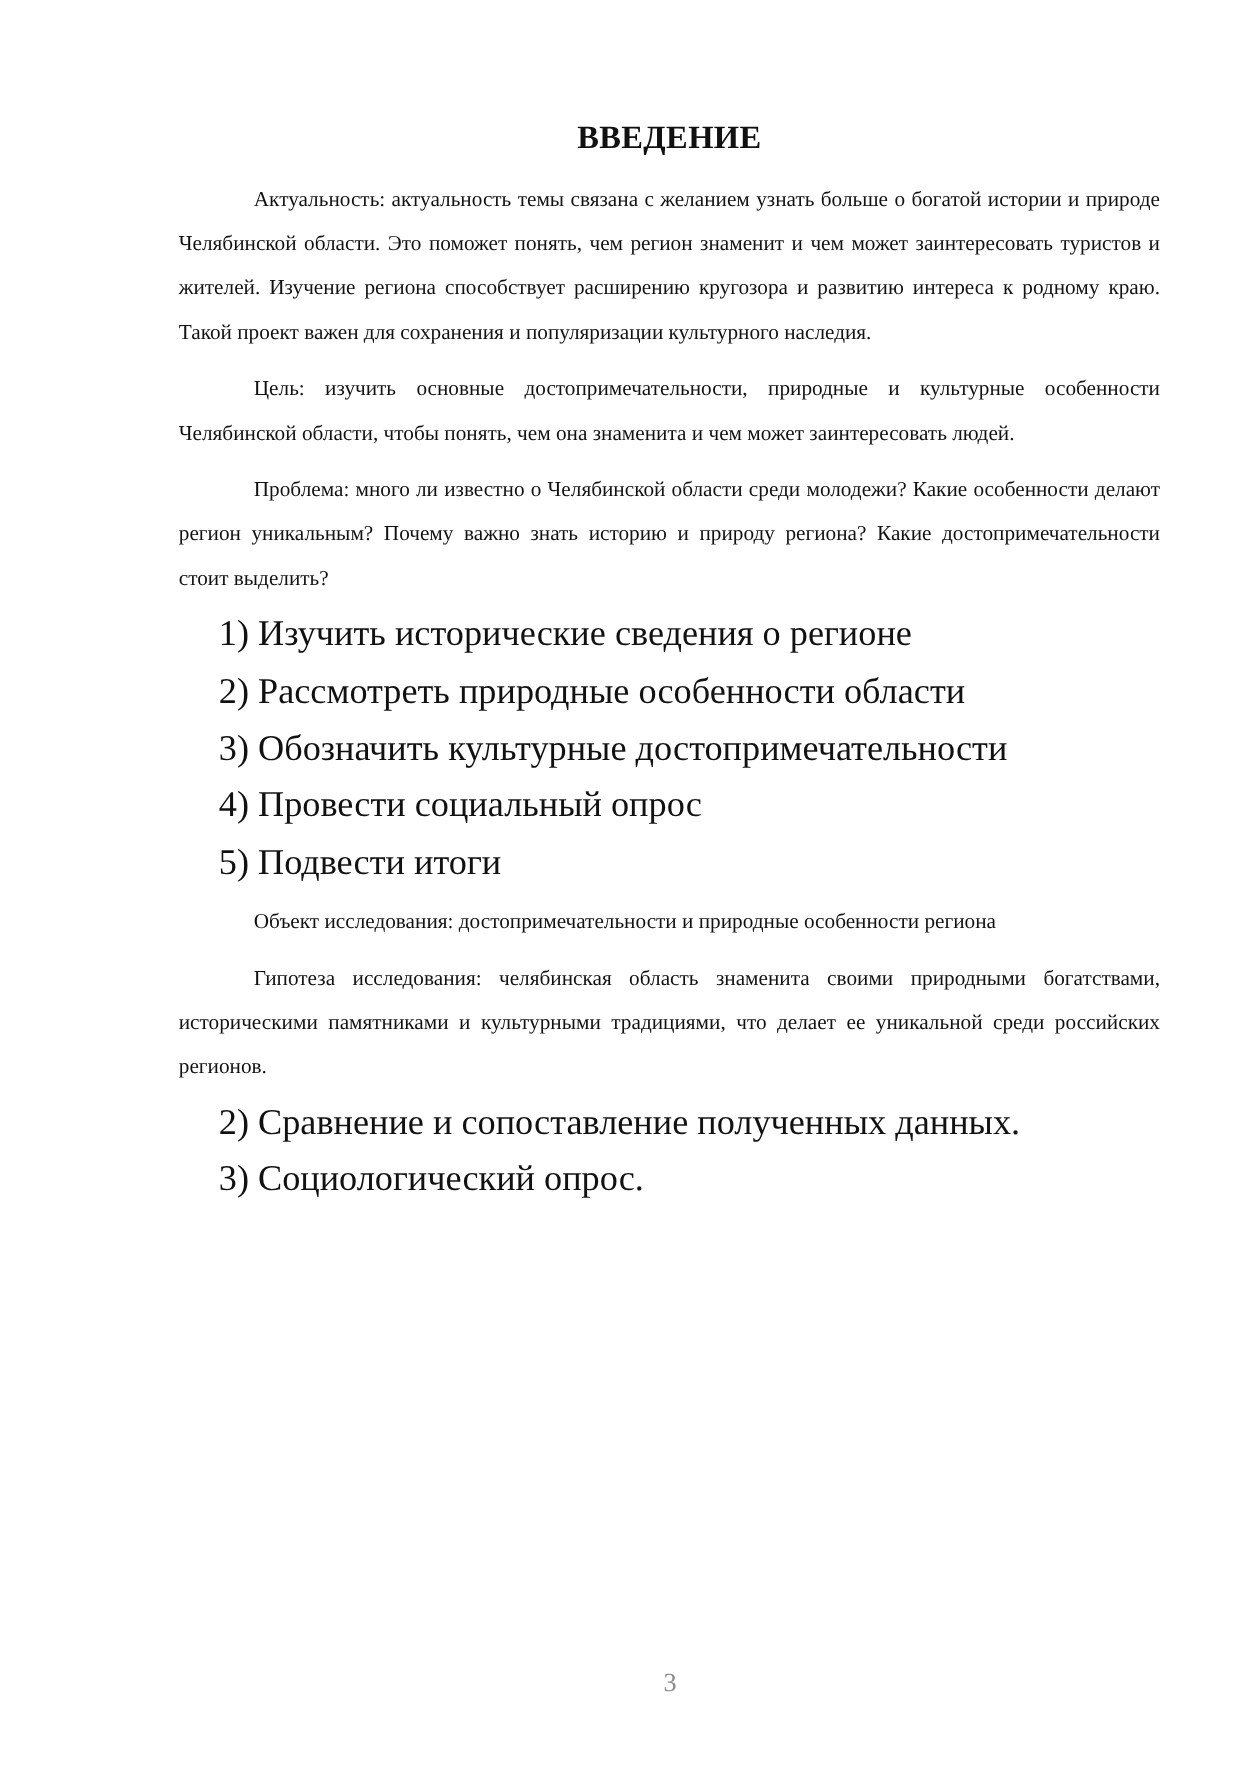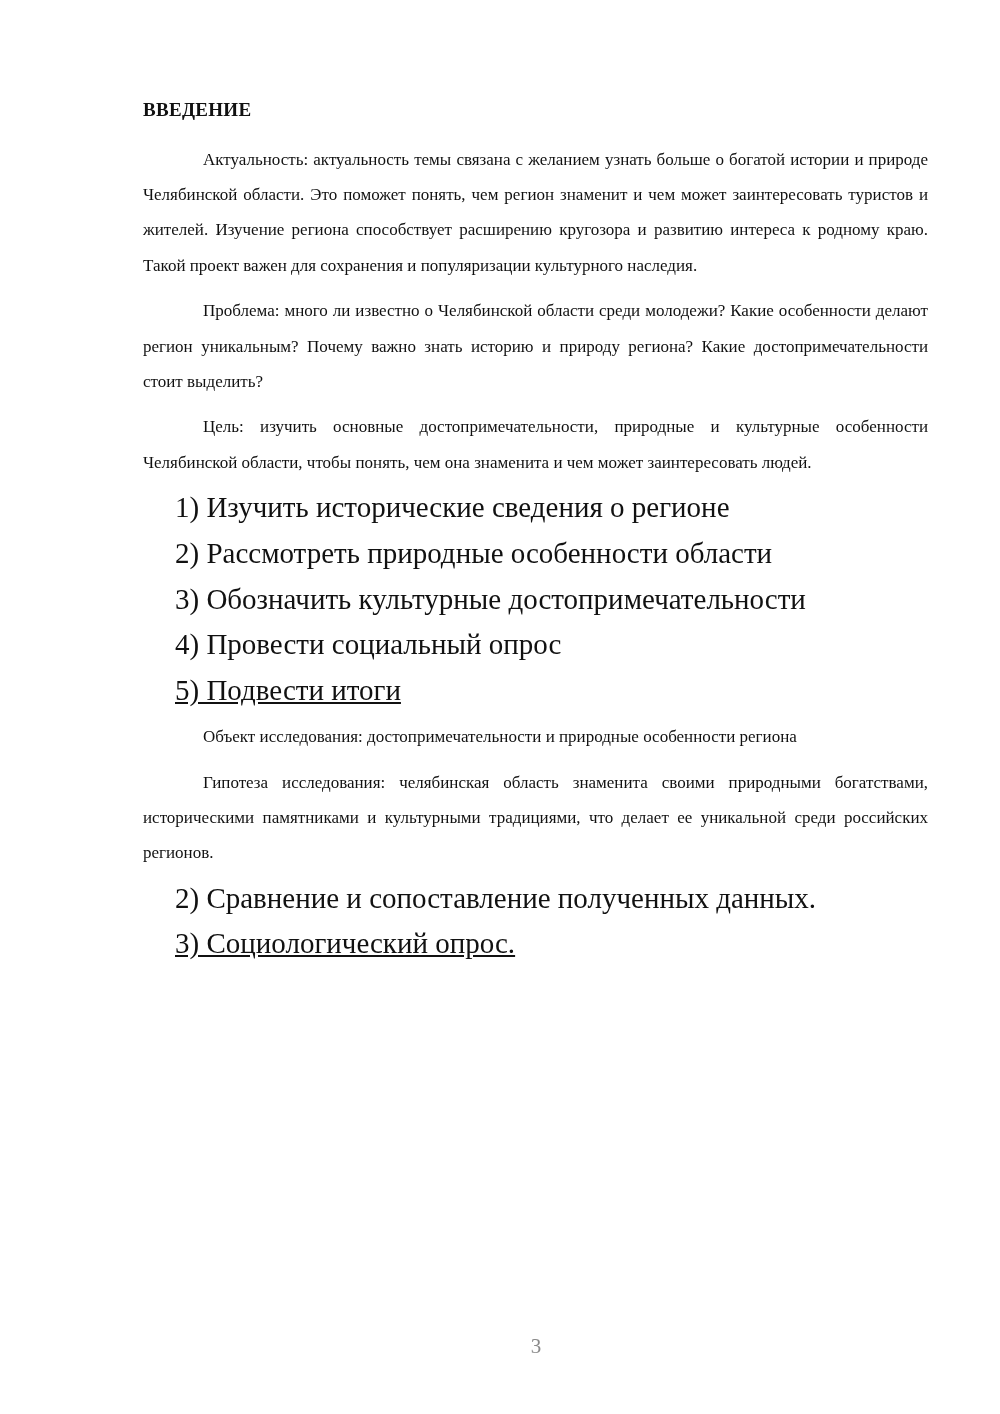--- a/index.html
+++ b/index.html
@@ -15,22 +15,23 @@
       font-family: "Liberation Serif", "DejaVu Serif", serif;
       color: #111111;
     }
     .page {
       position: absolute;
       left: 143px;
       top: 95px;
       width: 785px;
     }
     .title {
+      text-align: center;
       font-weight: bold;
-      font-size: 19px;
+      font-size: 26px;
       line-height: 30px;
       margin: 0 0 17px 0;
       letter-spacing: 0.3px;
     }
     .para {
       font-size: 17px;
       line-height: 35.2px;
       text-align: justify;
       text-indent: 60px;
       margin: 0 0 10.5px 0;
@@ -45,42 +46,42 @@
       list-style: none;
       margin: 0 0 10.5px 0;
       padding: 0;
     }
     .list li {
       font-size: 29px;
       line-height: 35.2px;
       padding-left: 32px;
       margin: 0 0 10.5px 0;
     }
-    .list li:last-child { margin-bottom: 10.5px; text-decoration: underline; }
+    .list li:last-child { margin-bottom: 10.5px; }
     .page-number {
       position: absolute;
       top: 1334px;
       left: 0;
       width: 1072px;
       text-align: center;
       font-size: 21px;
       color: #8a8a8a;
     }
   </style>
 </head>
 <body>
 
 <div class="page">
   <h1 class="title">ВВЕДЕНИЕ</h1>
 
   <p class="para">Актуальность: актуальность темы связана с желанием узнать больше о богатой истории и природе Челябинской области. Это поможет понять, чем регион знаменит и чем может заинтересовать туристов и жителей. Изучение региона способствует расширению кругозора и развитию интереса к родному краю. Такой проект важен для сохранения и популяризации культурного наследия.</p>
 
+  <p class="para">Цель: изучить основные достопримечательности, природные и культурные особенности Челябинской области, чтобы понять, чем она знаменита и чем может заинтересовать людей.</p>
+
   <p class="para">Проблема: много ли известно о Челябинской области среди молодежи? Какие особенности делают регион уникальным? Почему важно знать историю и природу региона? Какие достопримечательности стоит выделить?</p>
-
-  <p class="para">Цель: изучить основные достопримечательности, природные и культурные особенности Челябинской области, чтобы понять, чем она знаменита и чем может заинтересовать людей.</p>
 
   <ul class="list">
     <li>1) Изучить исторические сведения о регионе</li>
     <li>2) Рассмотреть природные особенности области</li>
     <li>3) Обозначить культурные достопримечательности</li>
     <li>4) Провести социальный опрос</li>
     <li>5) Подвести итоги</li>
   </ul>
 
   <p class="para">Объект исследования: достопримечательности и природные особенности региона</p>

